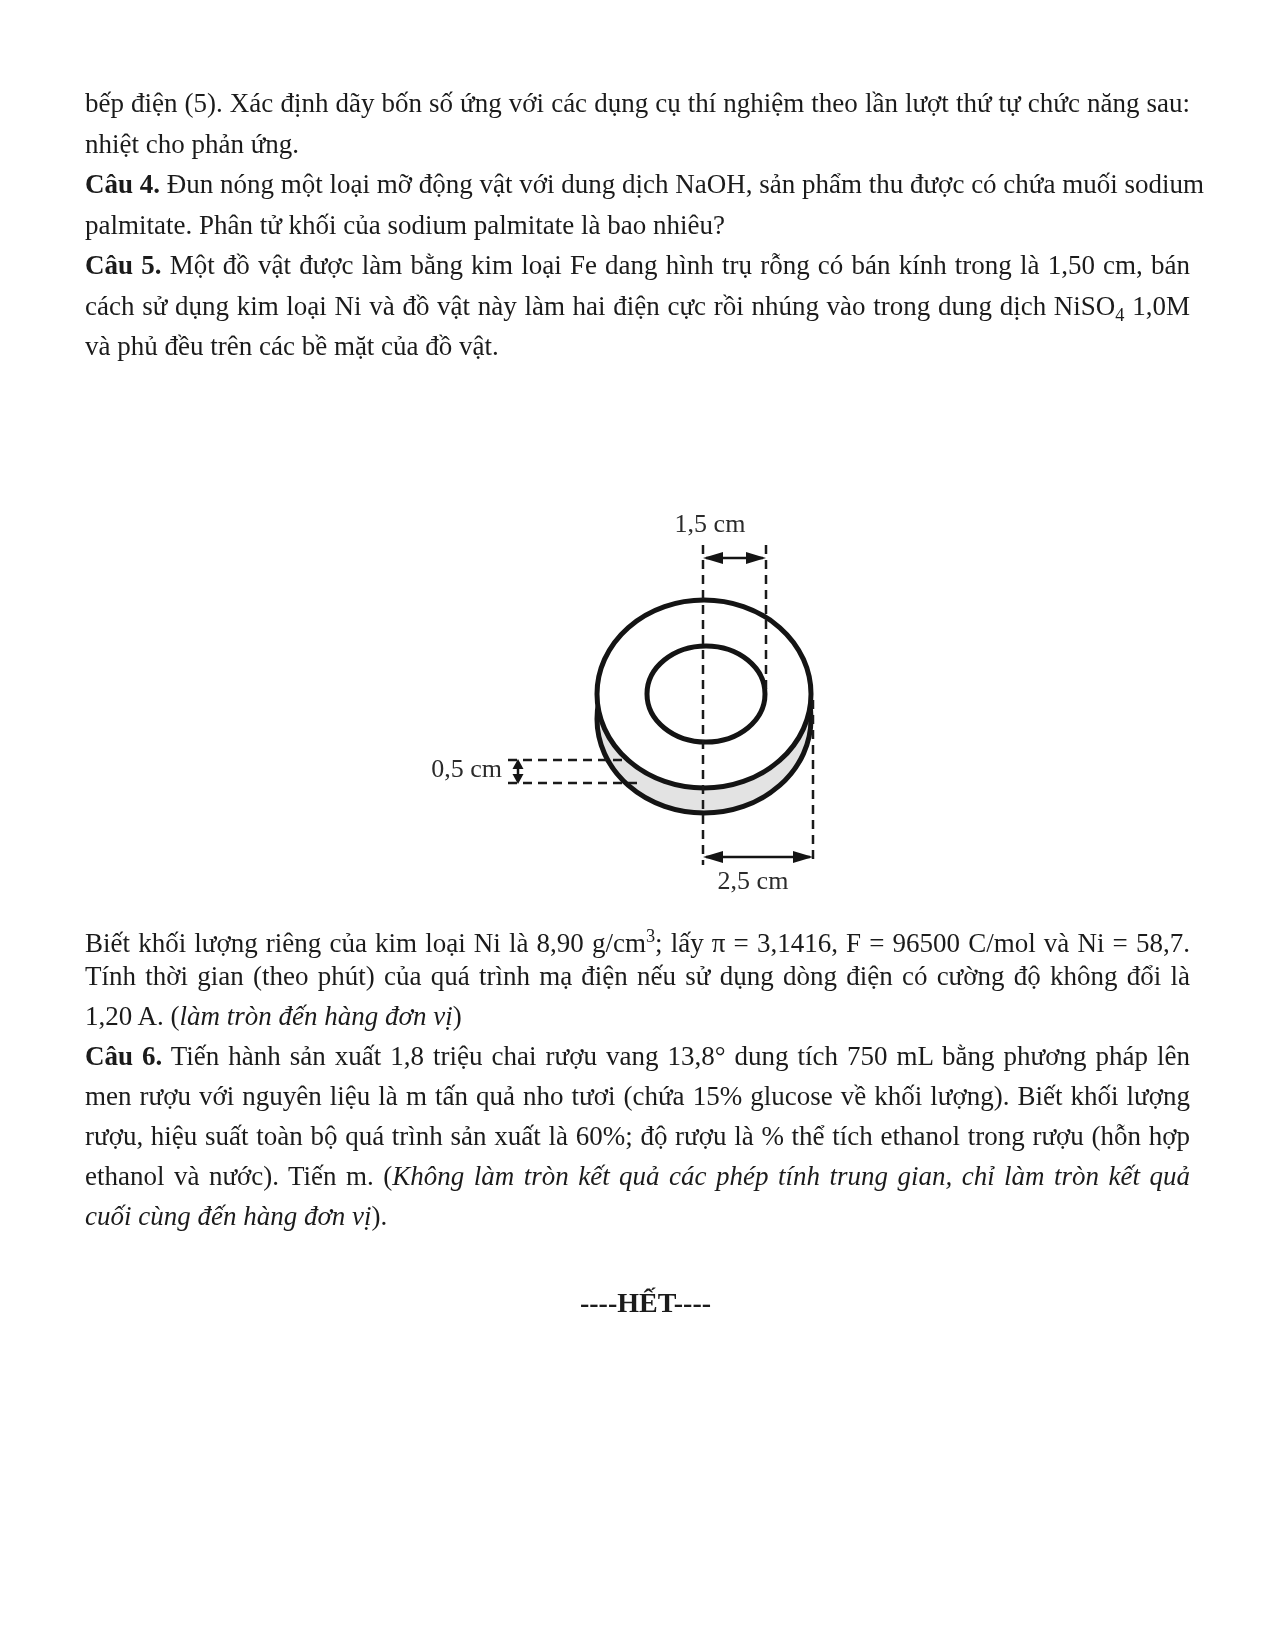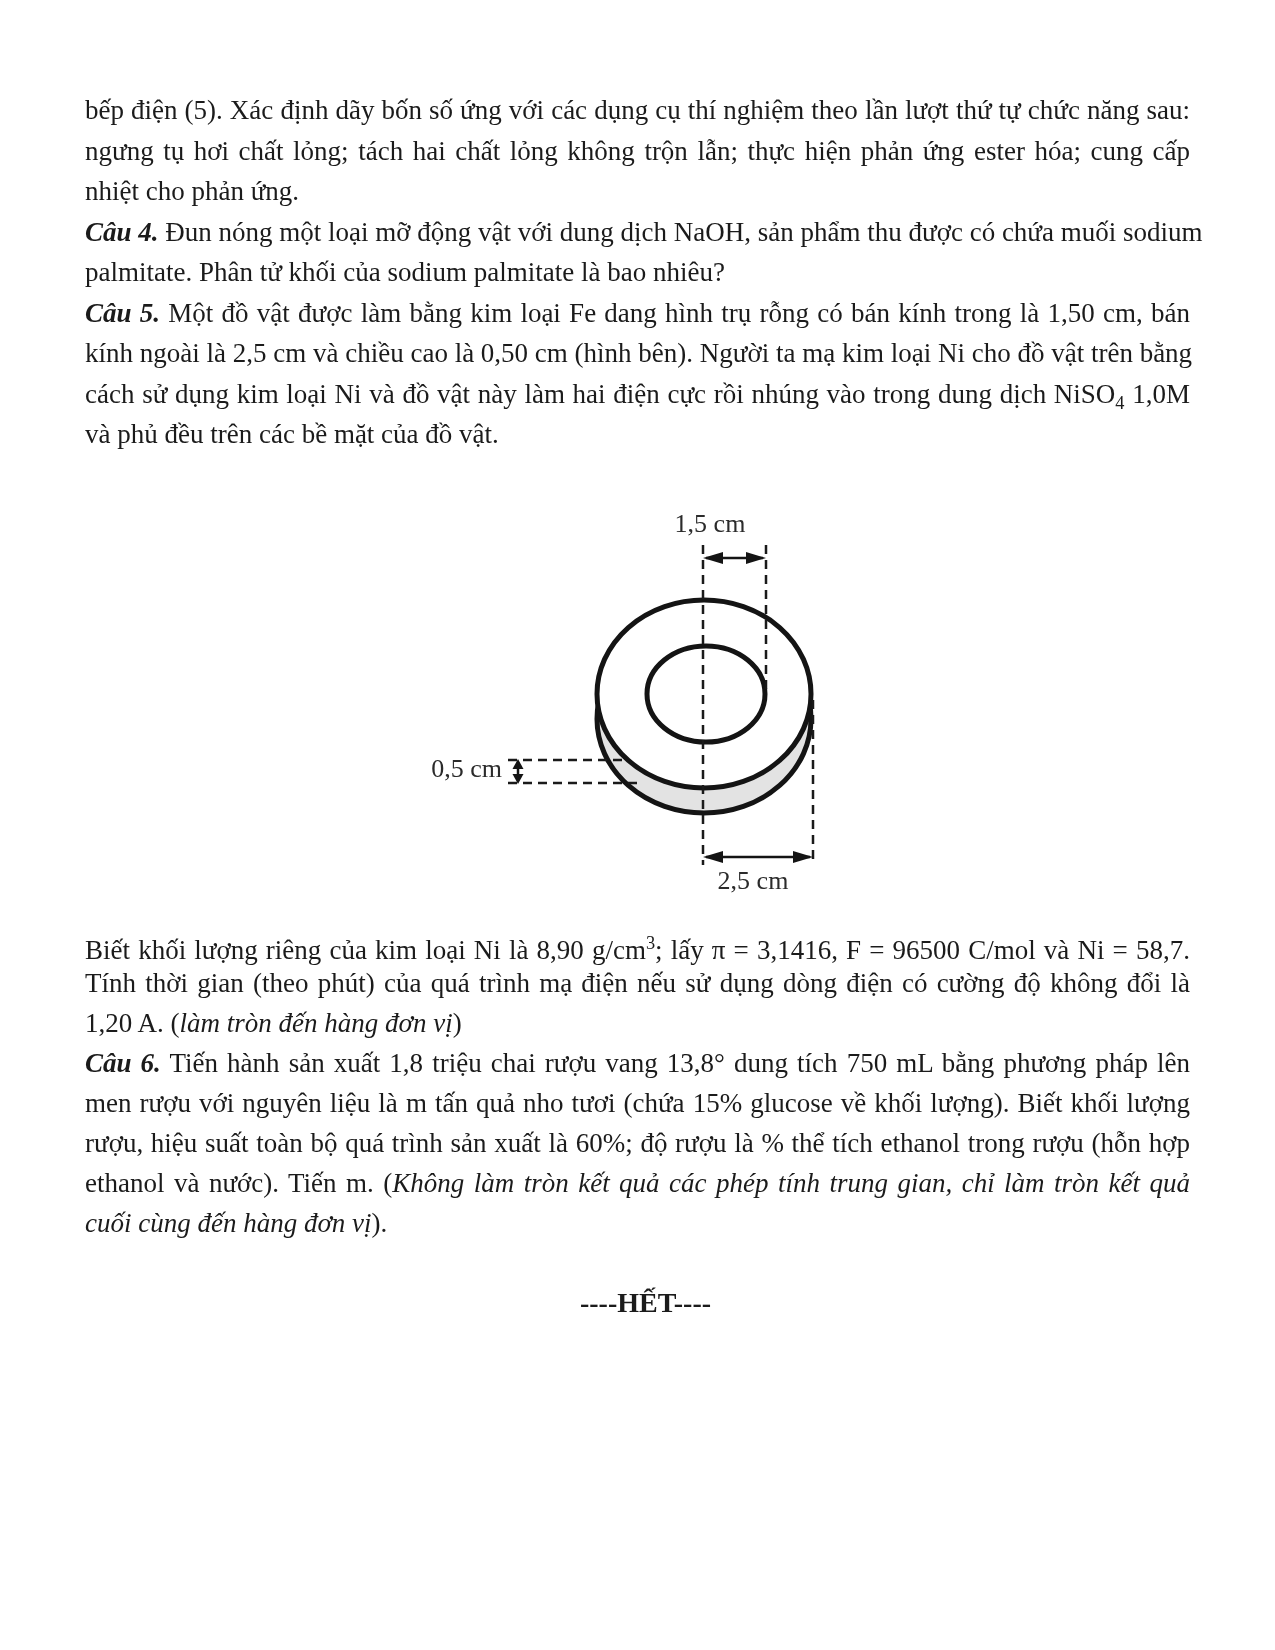--- a/index.html
+++ b/index.html
@@ -1,51 +1,49 @@
 <!DOCTYPE html>
 <html><head>
 <meta charset="utf-8">
 <style>
   * { margin:0; padding:0; box-sizing:border-box; }
   html,body { width:1275px; height:1650px; background:#ffffff; }
   body { position:relative; font-family:"Liberation Serif","DejaVu Serif",serif; color:#1b1b1b; }
 
-  .textblock { position:absolute; left:85px; width:1105px;margin-top:7px; }
+  .textblock { position:absolute; left:85px; width:1105px; }
   .tb1 { top:83px; }
   .tb2 { top:916px; }
   .tb1 .line { height:40.5px; line-height:40.5px; }
   .tb2 .line { height:40px;  line-height:40px; }
   .line { font-size:27px; white-space:nowrap; overflow:visible; }
   .j { text-align:justify; text-align-last:justify; }
-  .b { font-weight:bold;font-style:italic; }
+  .b { font-weight:bold; }
   .i { font-style:italic; }
   sub, sup { font-size:0.68em; }
 
   .endline {
     position:absolute; left:8px; top:1282px; width:1275px;
     text-align:center; font-size:28px; font-weight:bold;
     height:42px; line-height:42px;
   }
 
   .figwrap { position:absolute; left:390px; top:460px; width:560px; height:440px; }
   svg text { font-family:"Liberation Serif","DejaVu Serif",serif; font-size:26px; fill:#2b2b2b; }
 </style>
 </head>
 <body>
 
 <div class="textblock tb1">
   <div class="line j"><span>bếp điện (5). Xác định dãy bốn số ứng với các dụng cụ thí nghiệm theo lần lượt thứ tự chức năng sau:</span></div>
-  <div class="line j"><span>ngưng tụ hơi chất lỏng; tách hai chất lỏng không trộn lẫn; thực hiện phản ứng ester hóa; cung cấp</span></div>
   <div class="line"><span>nhiệt cho phản ứng.</span></div>
 
   <div class="line j"><span class="b">Câu 4.</span><span> Đun nóng một loại mỡ động vật với dung dịch NaOH, sản phẩm thu được có chứa muối sodium</span></div>
   <div class="line"><span>palmitate. Phân tử khối của sodium palmitate là bao nhiêu?</span></div>
 
   <div class="line j"><span class="b">Câu 5.</span><span> Một đồ vật được làm bằng kim loại Fe dang hình trụ rỗng có bán kính trong là 1,50 cm, bán</span></div>
-  <div class="line j"><span>kính ngoài là 2,5 cm và chiều cao là 0,50 cm (hình bên). Người ta mạ kim loại Ni cho đồ vật trên bằng</span></div>
   <div class="line j"><span>cách sử dụng kim loại Ni và đồ vật này làm hai điện cực rồi nhúng vào trong dung dịch NiSO</span><sub>4</sub><span> 1,0M</span></div>
   <div class="line"><span>và phủ đều trên các bề mặt của đồ vật.</span></div>
 </div>
 
 <div class="figwrap">
   <svg width="560" height="440" viewBox="0 0 560 440">
 
     <ellipse cx="314" cy="259" rx="107" ry="94" stroke="#141414" stroke-width="5" fill="#e3e3e3"></ellipse>
 
     <ellipse cx="314" cy="234" rx="107" ry="94" fill="#ffffff" stroke="#141414" stroke-width="5"></ellipse>

